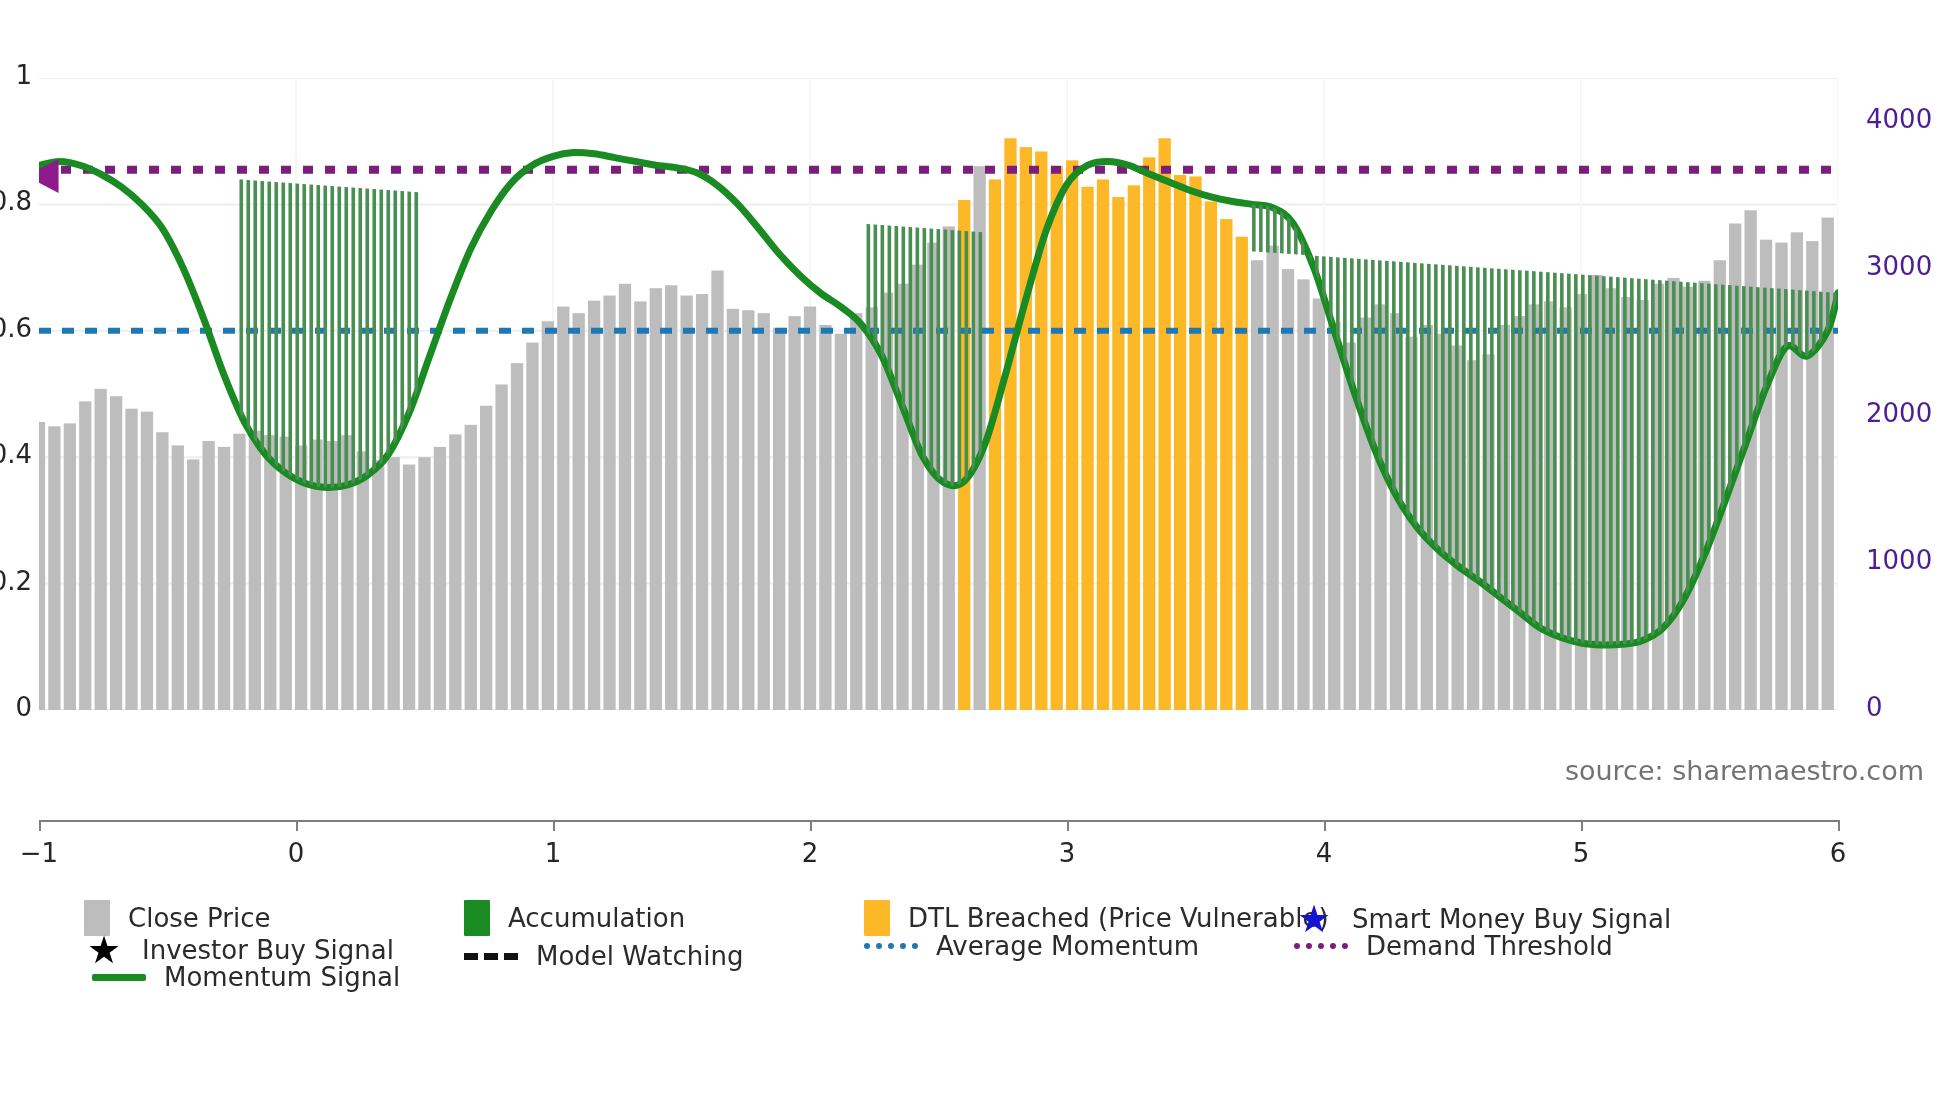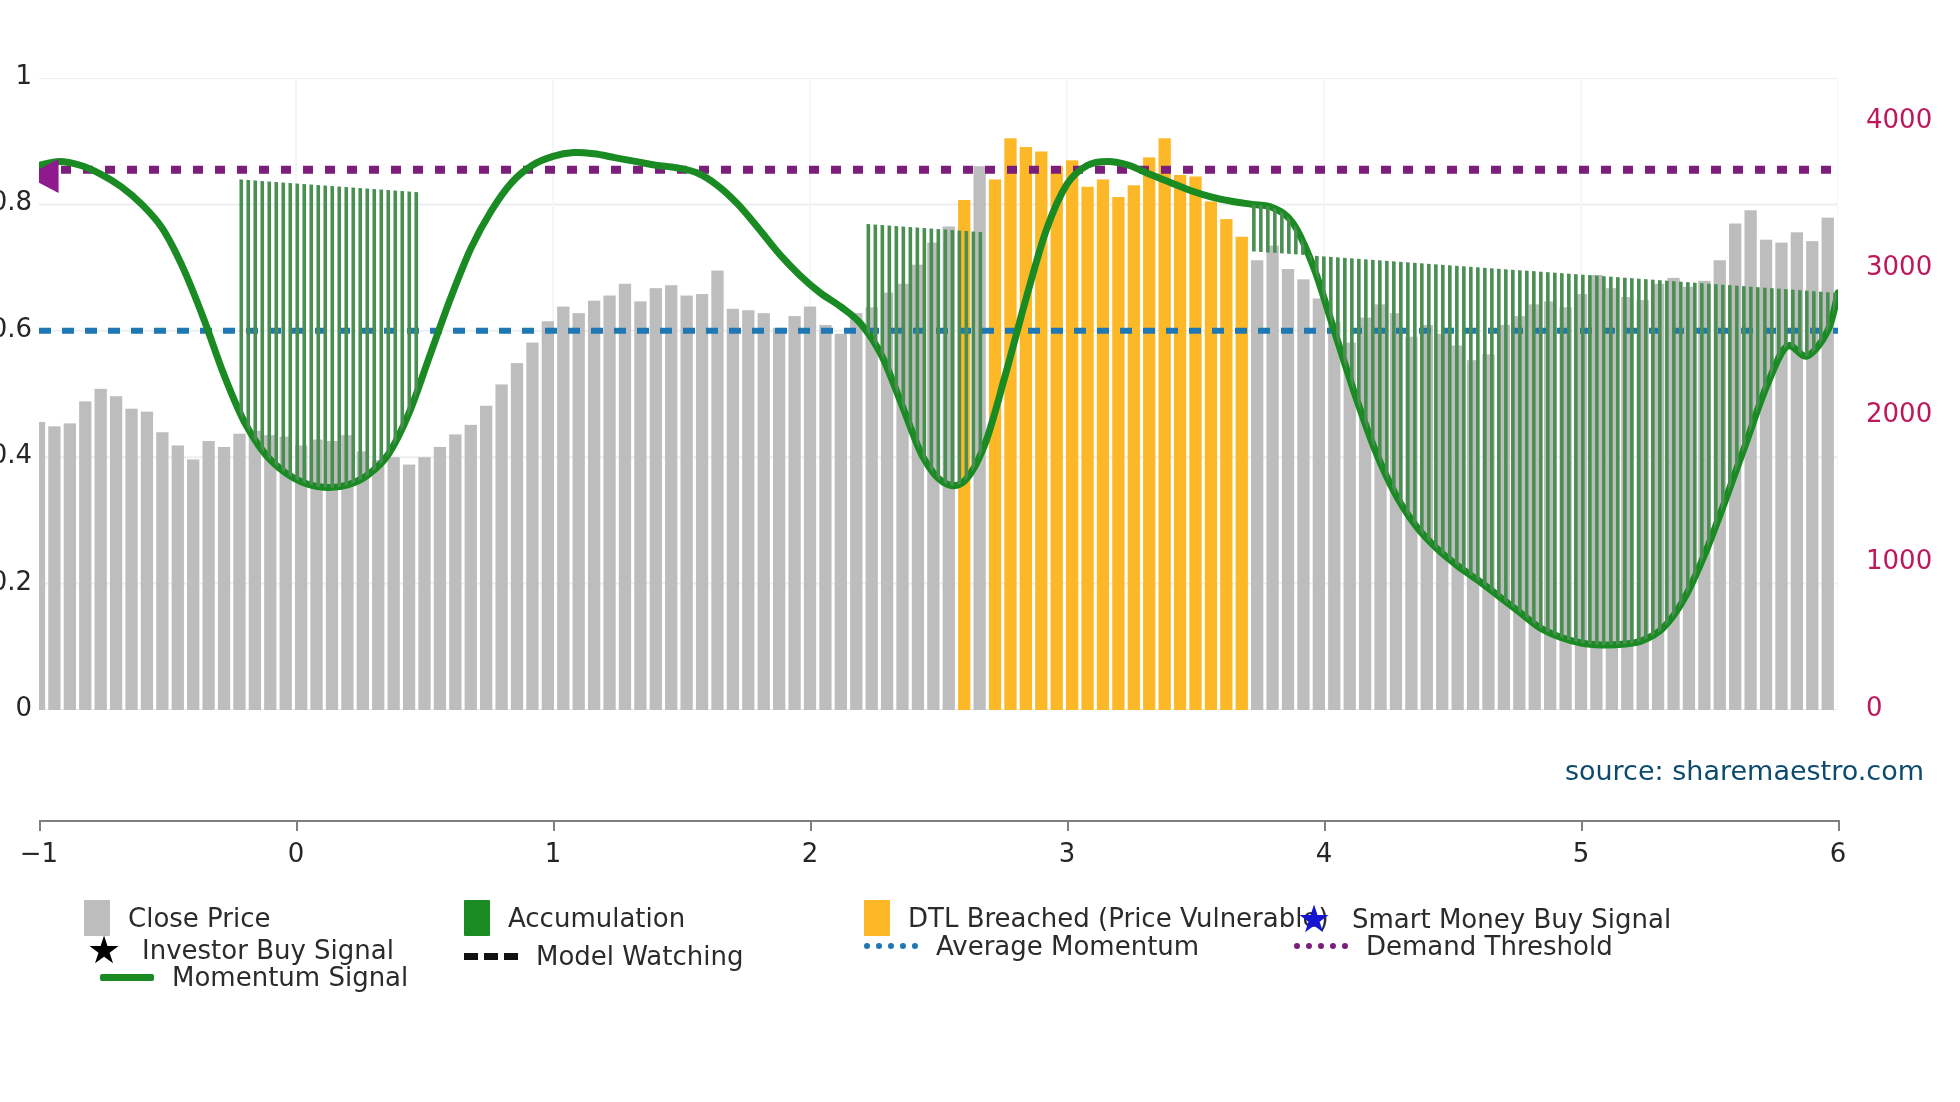--- a/index.html
+++ b/index.html
@@ -3,29 +3,29 @@
 <meta charset="utf-8">
 <style>
   html,body{margin:0;padding:0;background:#ffffff;}
   body{width:1960px;height:1102px;font-family:"DejaVu Sans","Liberation Sans",sans-serif;color:#262626;overflow:hidden;}
   #root{position:relative;width:1960px;height:1102px;}
 
   
   #chart-area{position:absolute;left:0;top:0;width:1960px;height:830px;}
   #plot{position:absolute;left:39px;top:78px;width:1799px;height:632px;}
   .ytick-left{position:absolute;font-size:26px;color:#262626;white-space:nowrap;text-align:right;width:60px;}
-  .ytick-right{position:absolute;font-size:26px;color:#be185d;white-space:nowrap;text-align:left;}
+  .ytick-right{position:absolute;font-size:26px;color:#4c1d95;white-space:nowrap;text-align:left;}
 
   
   #xaxis-line{position:absolute;left:39px;top:820px;width:1799px;height:2px;background:#7f7f7f;}
   .xtick-mark{position:absolute;top:820px;width:2px;height:11px;background:#7f7f7f;}
   .xtick-label{position:absolute;top:838px;font-size:26px;color:#262626;transform:translateX(-50%);white-space:nowrap;}
 
   
-  #source-note{position:absolute;right:36px;top:755px;font-size:27px;color:#0c4a6e;white-space:nowrap;}
+  #source-note{position:absolute;right:36px;top:755px;font-size:27px;color:#737373;white-space:nowrap;}
 
   
   #legend{position:absolute;left:0;top:900px;width:1960px;height:200px;}
   .legend-row{position:absolute;left:84px;width:1870px;height:39px;display:flex;}
   .legend-item{display:flex;align-items:center;white-space:nowrap;}
   .legend-label{font-size:26px;color:#2b2b2b;}
   .swatch{display:inline-block;margin-right:18px;}
   .sw-rect{width:26px;height:36px;border-radius:1px;}
   .sw-line{width:54px;height:7px;border-radius:2px;}
   .sw-dash-blk{width:54px;height:0;border-top:7px dashed #111;}
@@ -384,20 +384,20 @@
         <div class="legend-item" style="position: absolute; left: 1210px;">
           <span class="swatch sw-dot" style="border-top-color: rgb(123, 29, 123);"></span>
           <span class="legend-label">Demand Threshold</span>
         </div>
         <div class="legend-item" style="position: absolute; left: 780px;">
           <span class="swatch sw-dot" style="border-top-color: rgb(31, 119, 180);"></span>
           <span class="legend-label">Average Momentum</span>
         </div>
       </div>
       <div class="legend-row" style="top: 62px;">
-        <div class="legend-item" style="position: absolute; left: 16px;">
+        <div class="legend-item" style="position: absolute; left: 8px;">
           <span class="swatch sw-line" style="background: rgb(26, 138, 35);"></span>
           <span class="legend-label">Momentum Signal</span>
         </div>
       </div>
     </div>
 
 </div>
 
 </body></html>

